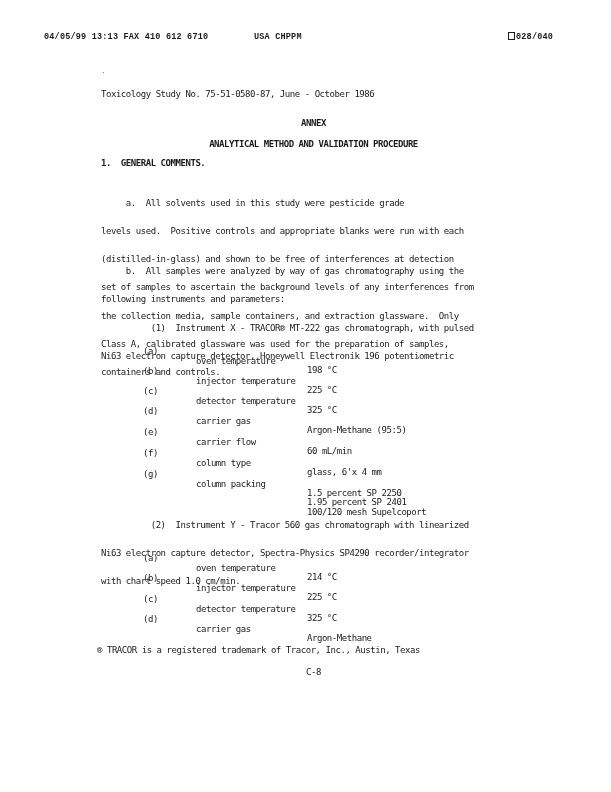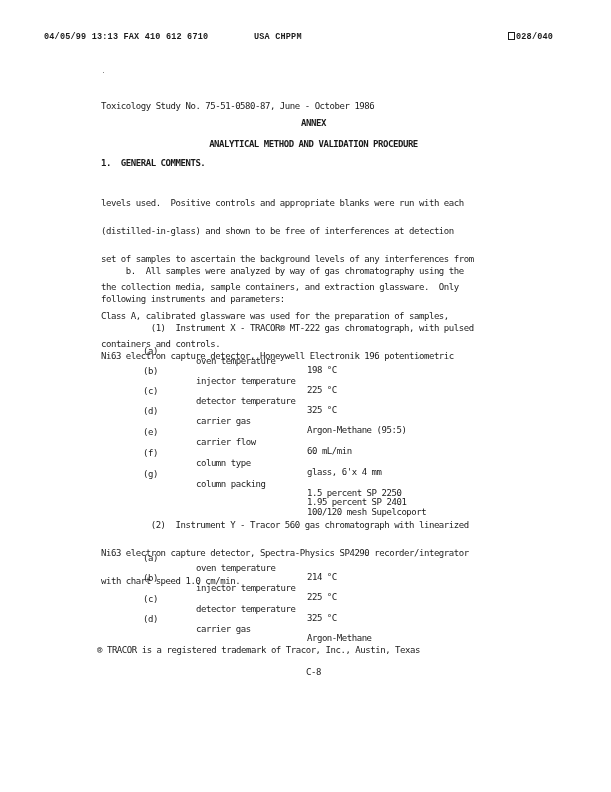--- a/index.html
+++ b/index.html
@@ -18,26 +18,27 @@
 <body>
 
 <div class="fax" style="left:44px;text-align:center;">04/05/99  13:13 FAX 410 612 6710</div>
 <div class="fax" style="left:254px;">USA CHPPM</div>
 <div class="fax" style="left:508px;text-align:right;">
   <span style="display:inline-block;width:7px;height:8px;border:1px solid #1a1a1a;box-sizing:border-box;vertical-align:-1px;margin-right:1px;"></span><span>028/040</span>
 </div>
 
 <div class="dot" style="left:103px;top:72px;"></div>
 
-<div class="doc" style="left:101px;top:102px;">Toxicology Study No. 75-51-0580-87, June - October 1986</div>
+<div class="doc" style="left:101px;top:90px;">Toxicology Study No. 75-51-0580-87, June - October 1986</div>
 <div class="center bold" style="top:118px;left:8px;">ANNEX</div>
 <div class="center bold" style="top:139px;left:8px;">ANALYTICAL METHOD AND VALIDATION PROCEDURE</div>
 <div class="doc bold" style="left:101px;top:159px;">1.  GENERAL COMMENTS.</div>
 
 <div class="doc" style="left:101px;top:180px;">
+  <div>     a.  All solvents used in this study were pesticide grade</div>
   <div>levels used.  Positive controls and appropriate blanks were run with each</div>
   <div>(distilled-in-glass) and shown to be free of interferences at detection</div>
   <div>set of samples to ascertain the background levels of any interferences from</div>
   <div>the collection media, sample containers, and extraction glassware.  Only</div>
   <div>Class A, calibrated glassware was used for the preparation of samples,</div>
   <div>containers and controls.</div>
 </div>
 
 <div class="doc" style="left:101px;top:248px;">
   <div>     b.  All samples were analyzed by way of gas chromatography using the</div>

